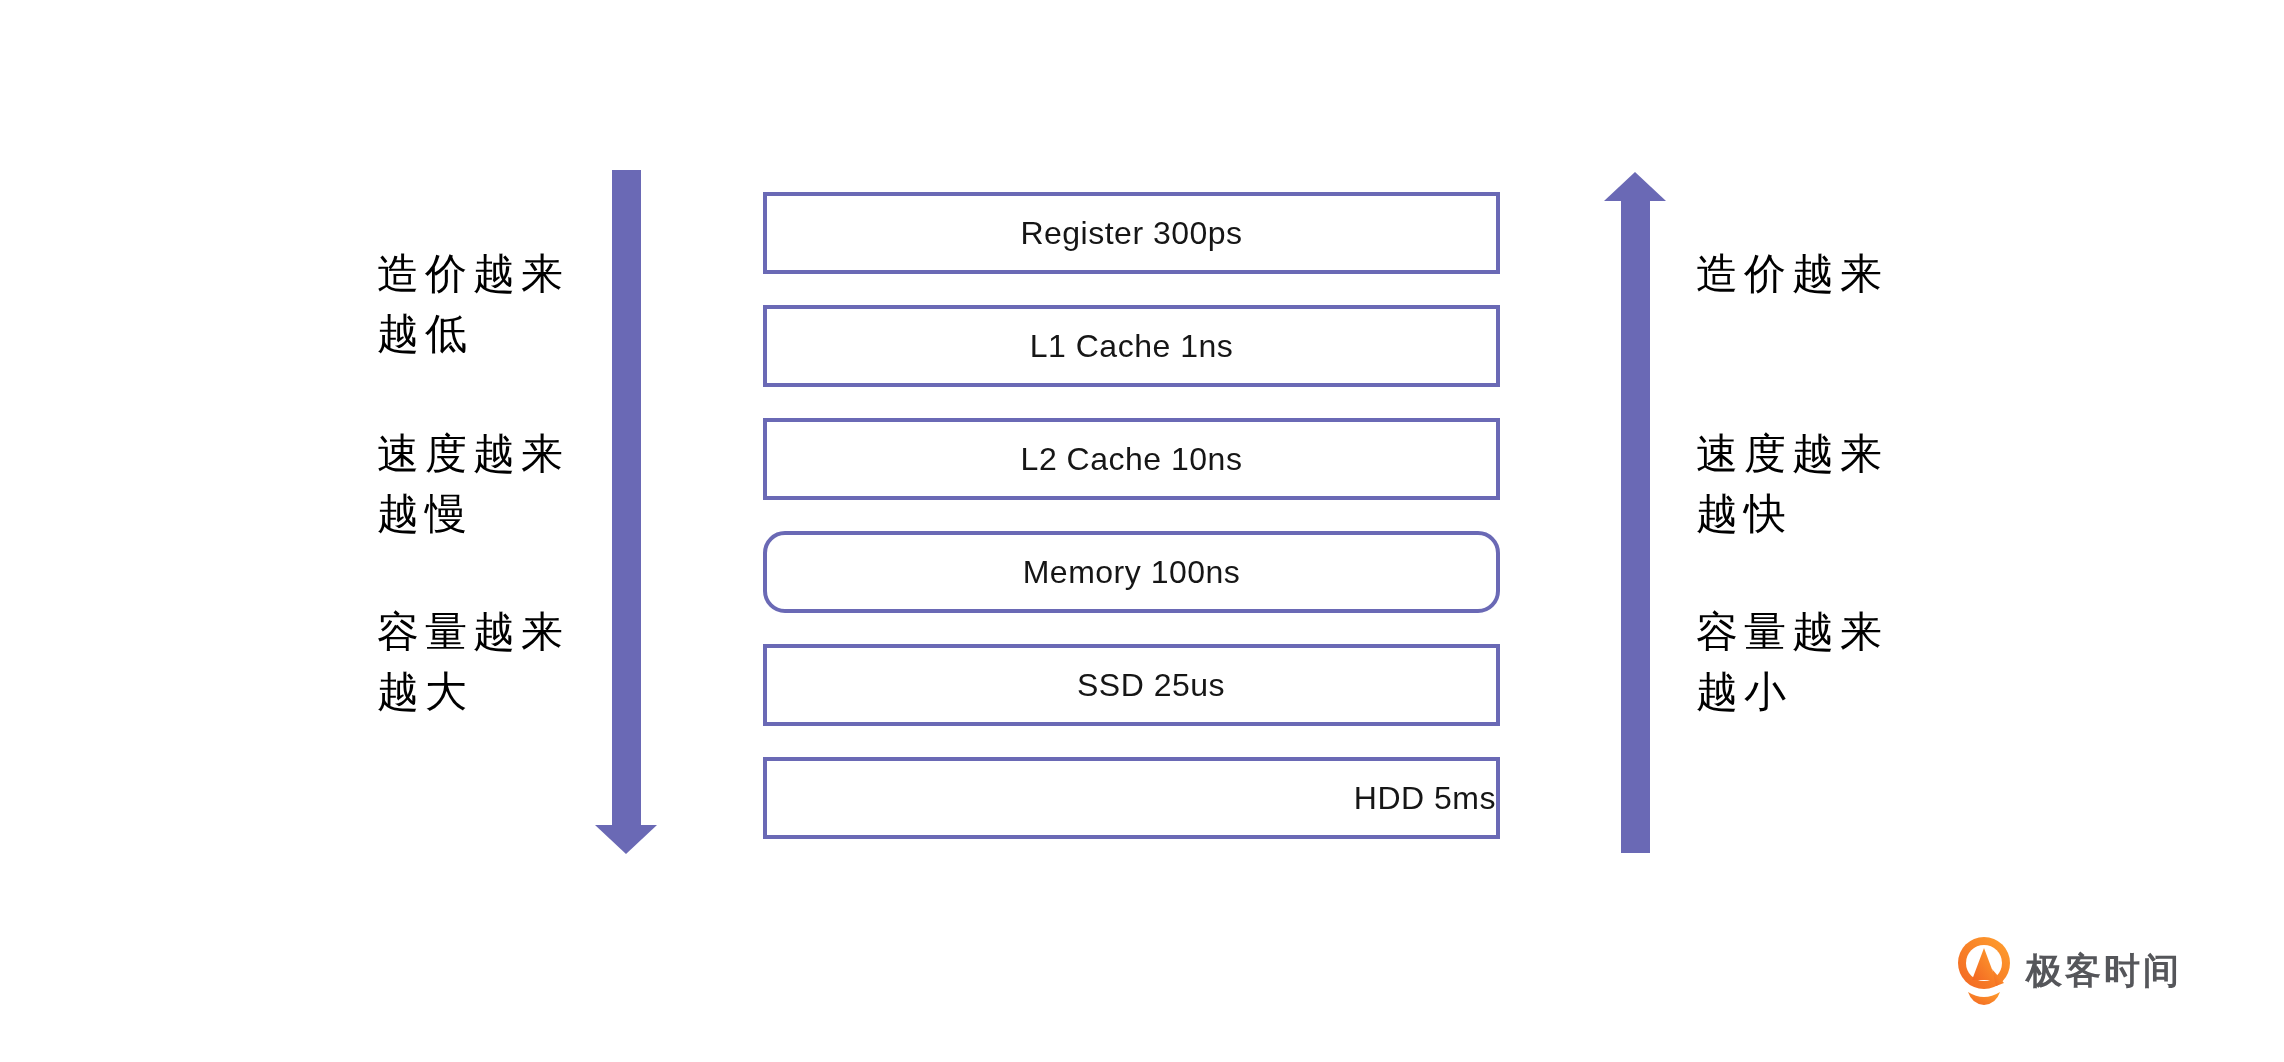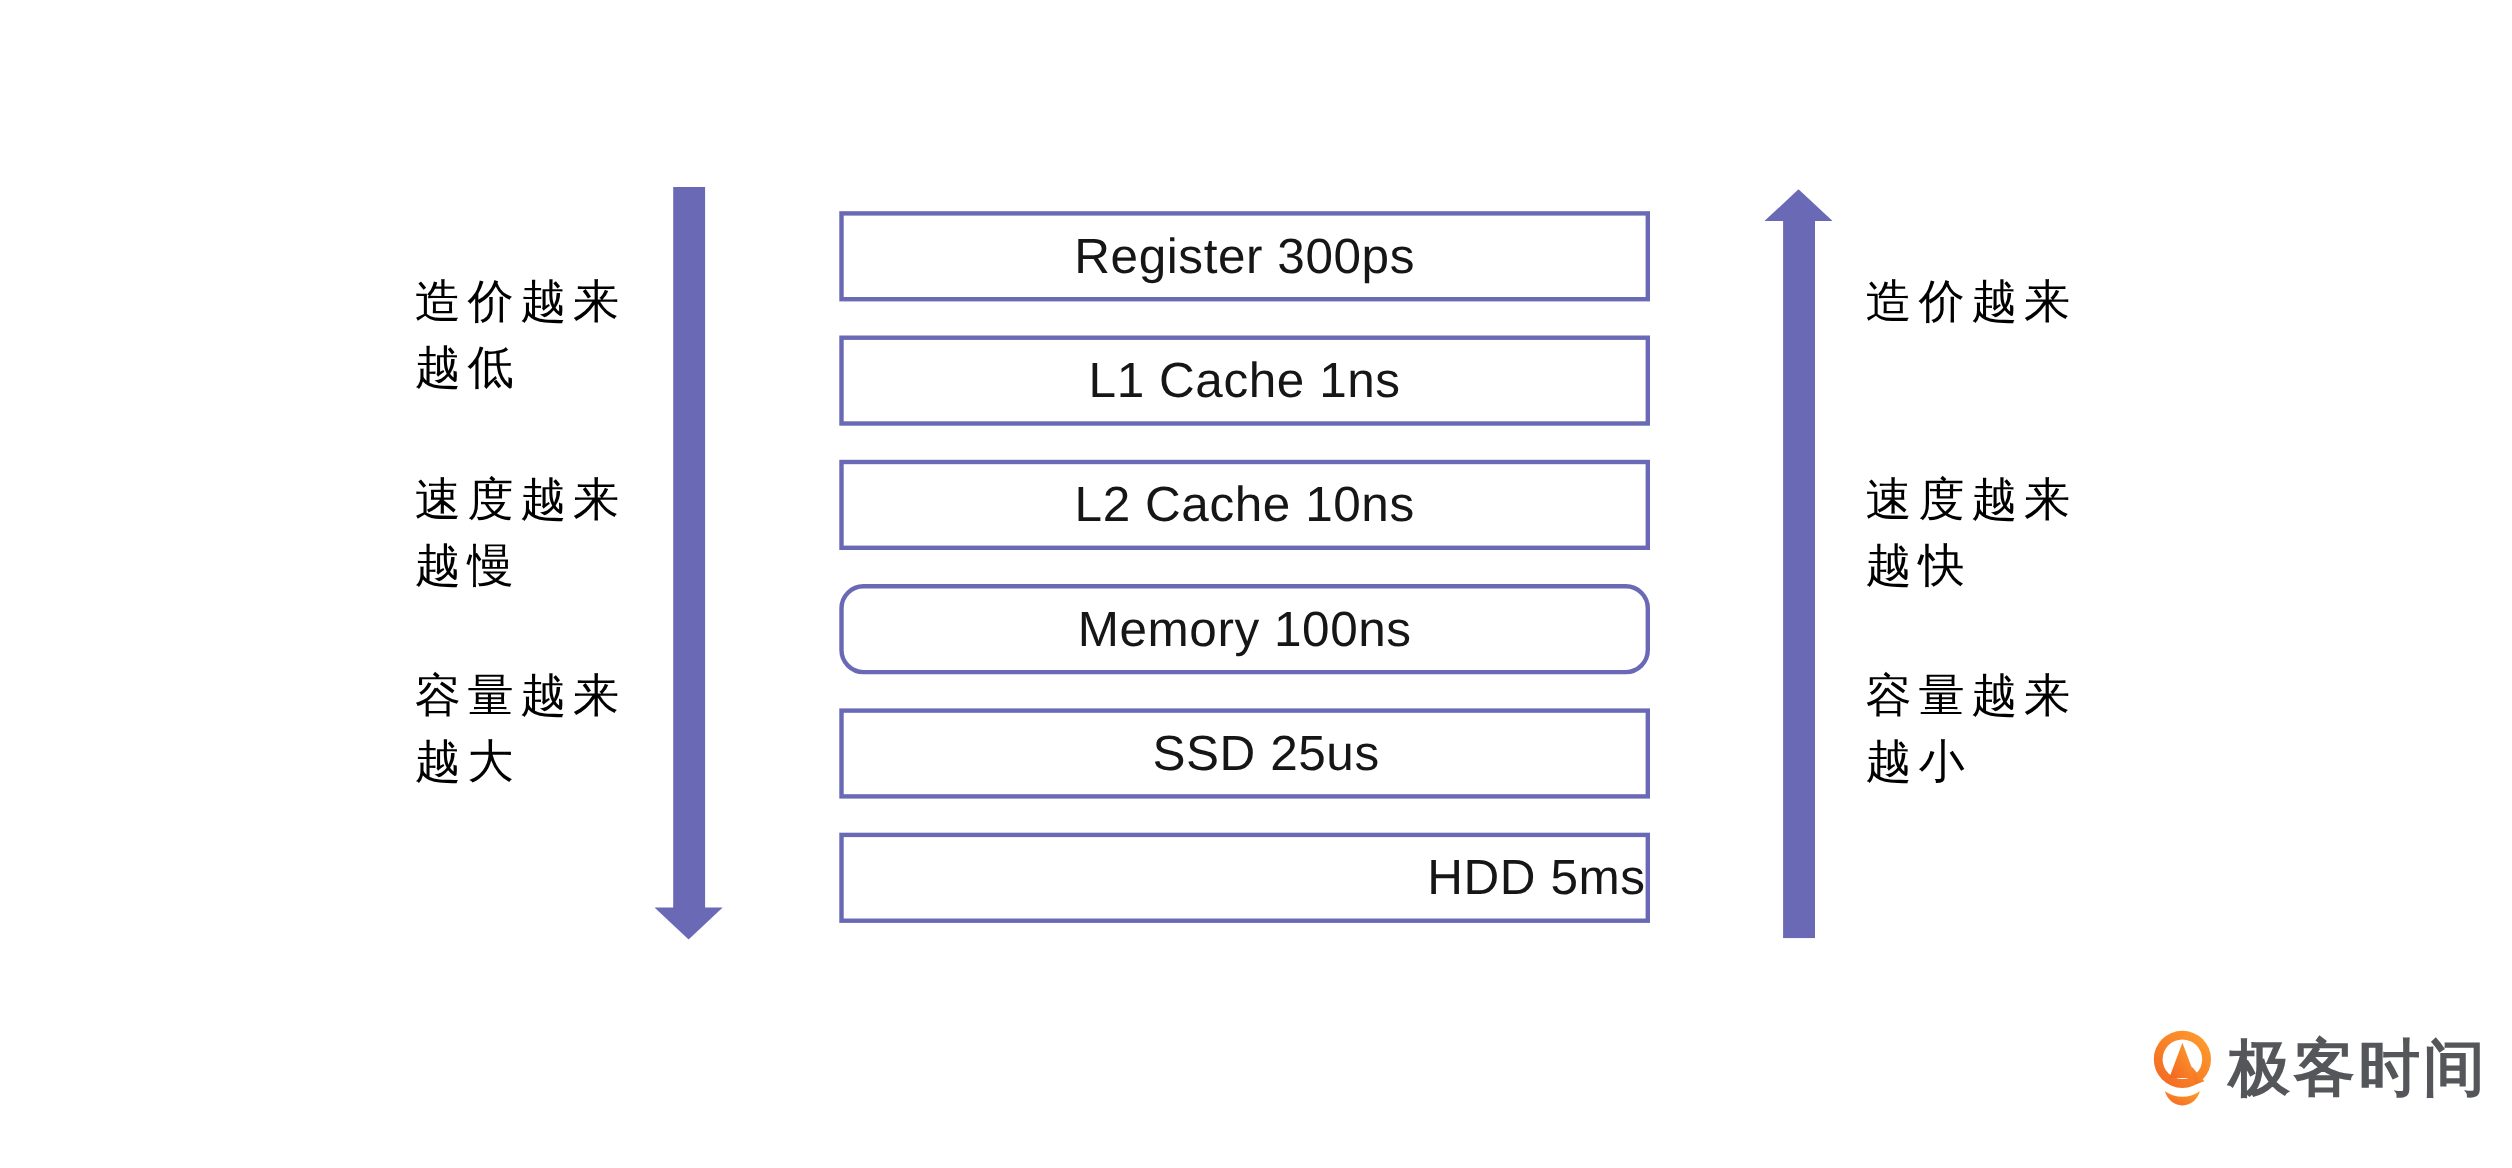--- a/index.html
+++ b/index.html
@@ -11,21 +11,21 @@
     font-family:"Liberation Sans", sans-serif;
   }
   .arrow{position:absolute;}
   .level-box{
     position:absolute;
     left:763px;width:737px;height:82px;
     box-sizing:border-box;
     border:4px solid #6a69b5;
     background:#ffffff;
     display:flex;align-items:center;justify-content:center;
-    font-size:45px;color:#161616;
+    font-size:32px;color:#161616;
     letter-spacing:0.5px;
   }
   .annotation{
     position:absolute;
     font-size:42px;line-height:60px;
     color:#000000;
     letter-spacing:6px;
     white-space:nowrap;
   }
   .annotation .line{display:block;}
@@ -33,21 +33,21 @@
   .annotation.right{left:1696px;}
   .anno-row-1{top:244px;}
   .anno-row-2{top:424px;}
   .anno-row-3{top:602px;}
   #logo{
     position:absolute;left:1956px;top:936px;
     display:flex;align-items:center;
   }
   #logo .logo-text{
     margin-left:14px;
-    font-size:56px;font-weight:600;
+    font-size:36px;font-weight:600;
     color:#55565a;letter-spacing:3px;
     line-height:68px;
   }
 </style>
 </head>
 <body>
 
 <div id="canvas">
 
   <svg class="arrow" style="left:595px;top:170px;" width="62" height="684" viewBox="0 0 62 684" aria-hidden="true">

